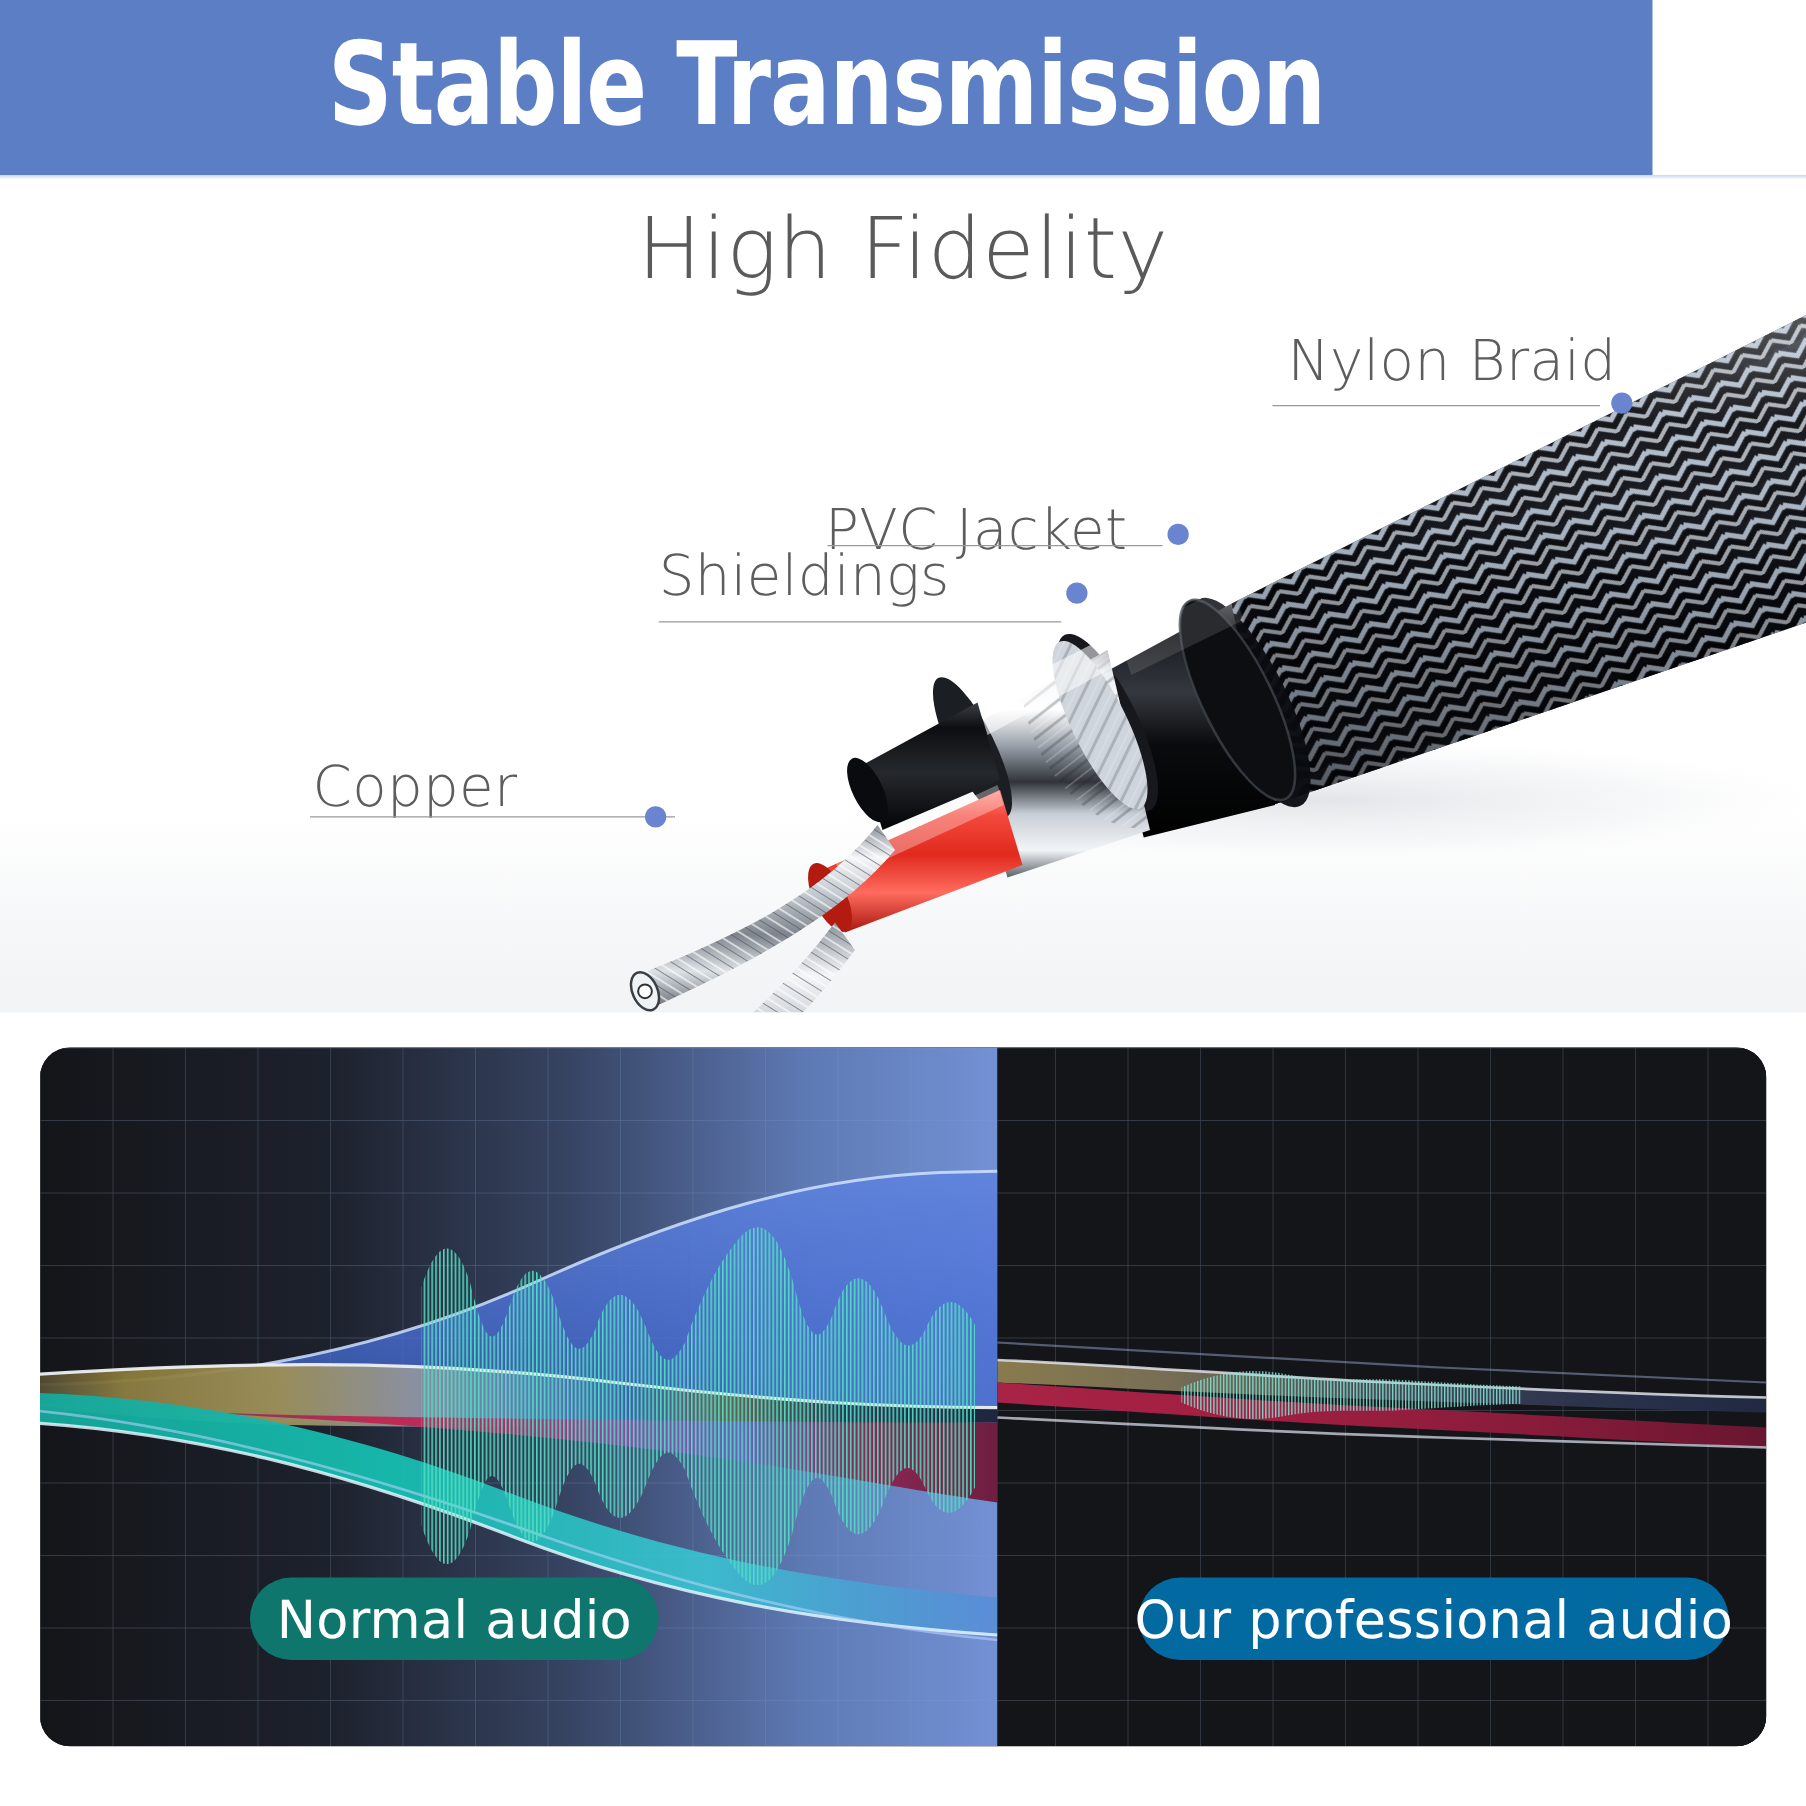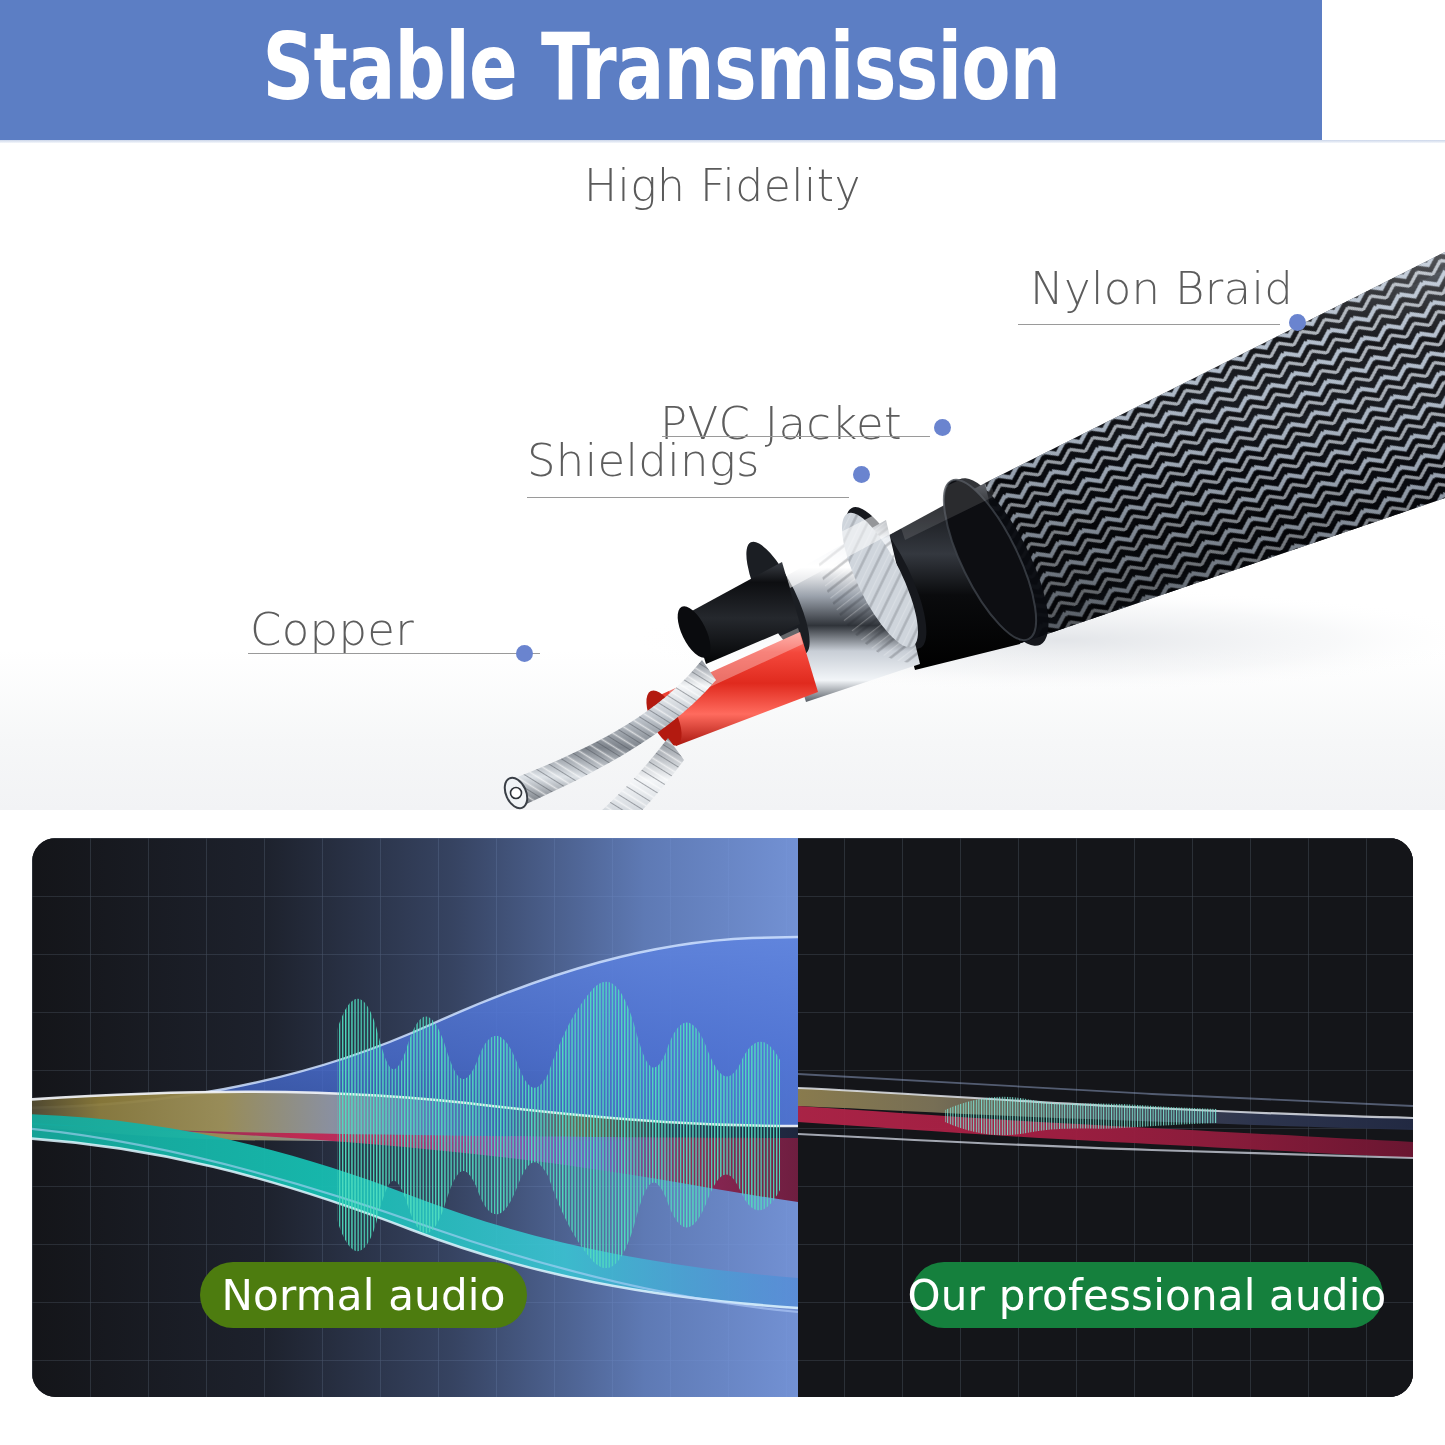--- a/index.html
+++ b/index.html
@@ -47,21 +47,21 @@
   }
 
   
   .subtitle {
     position: absolute;
     left: 0; top: 160px;
     width: 1445px;
     text-align: center;
     color: #5a5a5a;
     font-family: "DejaVu Sans", sans-serif;
-    font-size: 44px;
+    font-size: 68px;
     font-weight: 300;
     letter-spacing: 0.5px;
     white-space: nowrap;
   }
 
   
   .cable-stage {
     position: absolute;
     left: 0; top: 240px;
     width: 1445px; height: 570px;
@@ -113,27 +113,27 @@
     color: #ffffff;
     font-family: "DejaVu Sans", sans-serif;
     font-size: 42px;
     font-weight: 400;
     white-space: nowrap;
     letter-spacing: 0.2px;
   }
   .pill-normal {
     left: 200px; top: 1262px;
     width: 327px; height: 66px;
-    background: #4d7c0f;
+    background: #0f766e;
     justify-content: center;
   }
   .pill-pro {
     left: 911px; top: 1262px;
     width: 472px; height: 66px;
-    background: #15803d;
+    background: #0369a1;
   }
 </style>
 </head>
 <body>
 
 <div class="header-band">
   <div class="header-title">Stable Transmission</div>
 </div>
 <div class="band-underline"></div>
 

